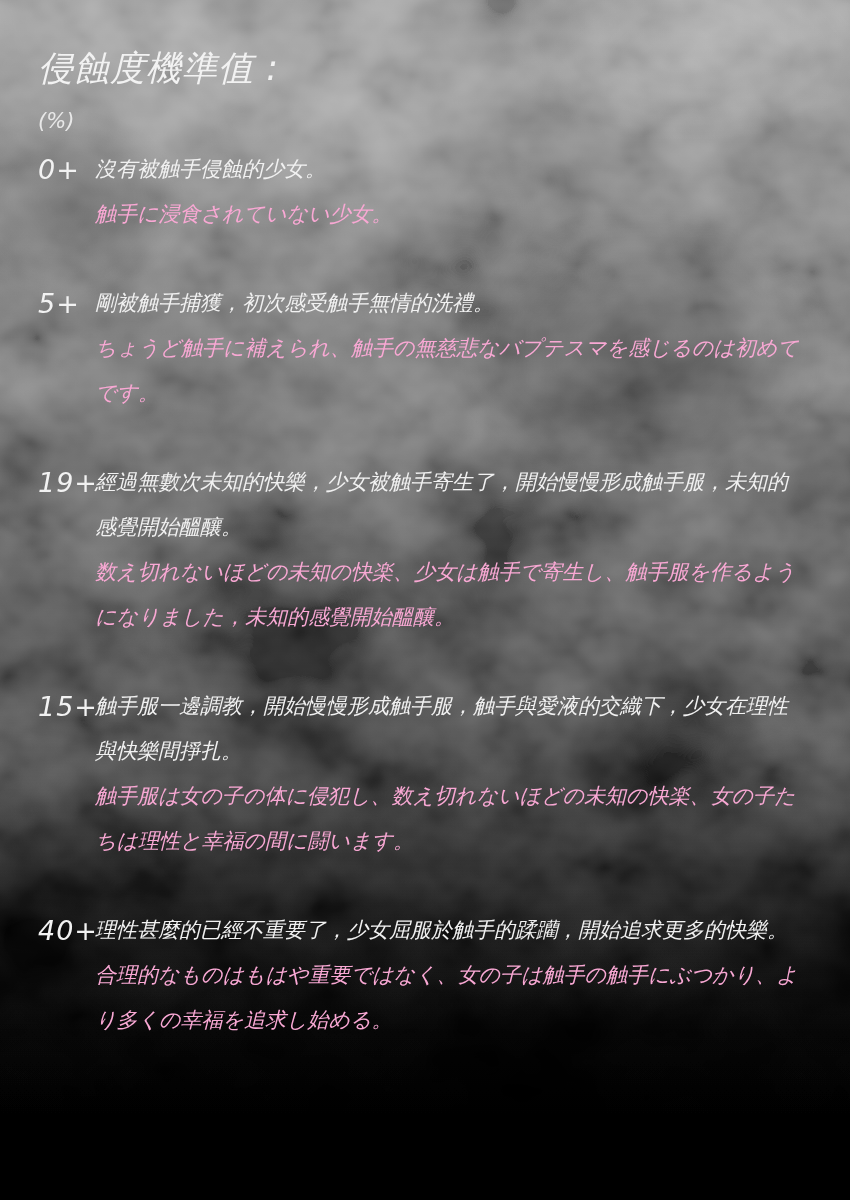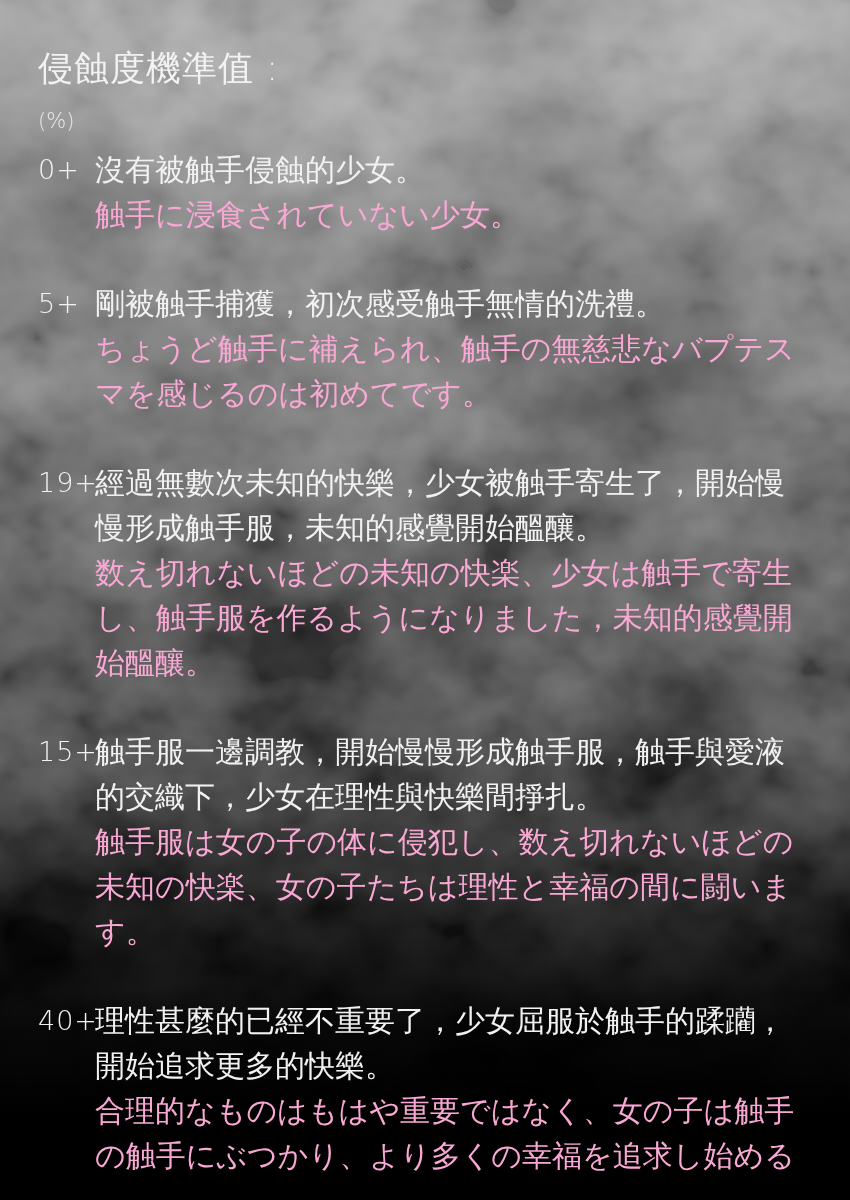--- a/index.html
+++ b/index.html
@@ -7,20 +7,21 @@
     padding: 0;
     background: #000;
   }
   .page {
     position: relative;
     width: 850px;
     height: 1200px;
     overflow: hidden;
     background: #000;
     font-family: "DejaVu Sans", sans-serif;
+    font-style: italic;
   }
   
   .bg {
     position: absolute;
     inset: 0;
     background: linear-gradient(180deg,
       #8e8e8e 0%,
       #878787 8%,
       #7b7b7b 17%,
       #707070 25%,
@@ -93,21 +94,21 @@
     font-size: 27px;
     line-height: 45px;
     color: #f2f2f2;
     letter-spacing: 1px;
   }
   .desc {
     width: 705px;
   }
   .desc p {
     margin: 0;
-    font-size: 30px;
+    font-size: 21px;
     line-height: 45px;
     letter-spacing: 0;
     word-break: break-all;
     line-break: anywhere;
   }
   .zh { color: #f1f1f1; }
   .ja { color: #f9a8d4; }
 </style>
 </head>
 <body>

